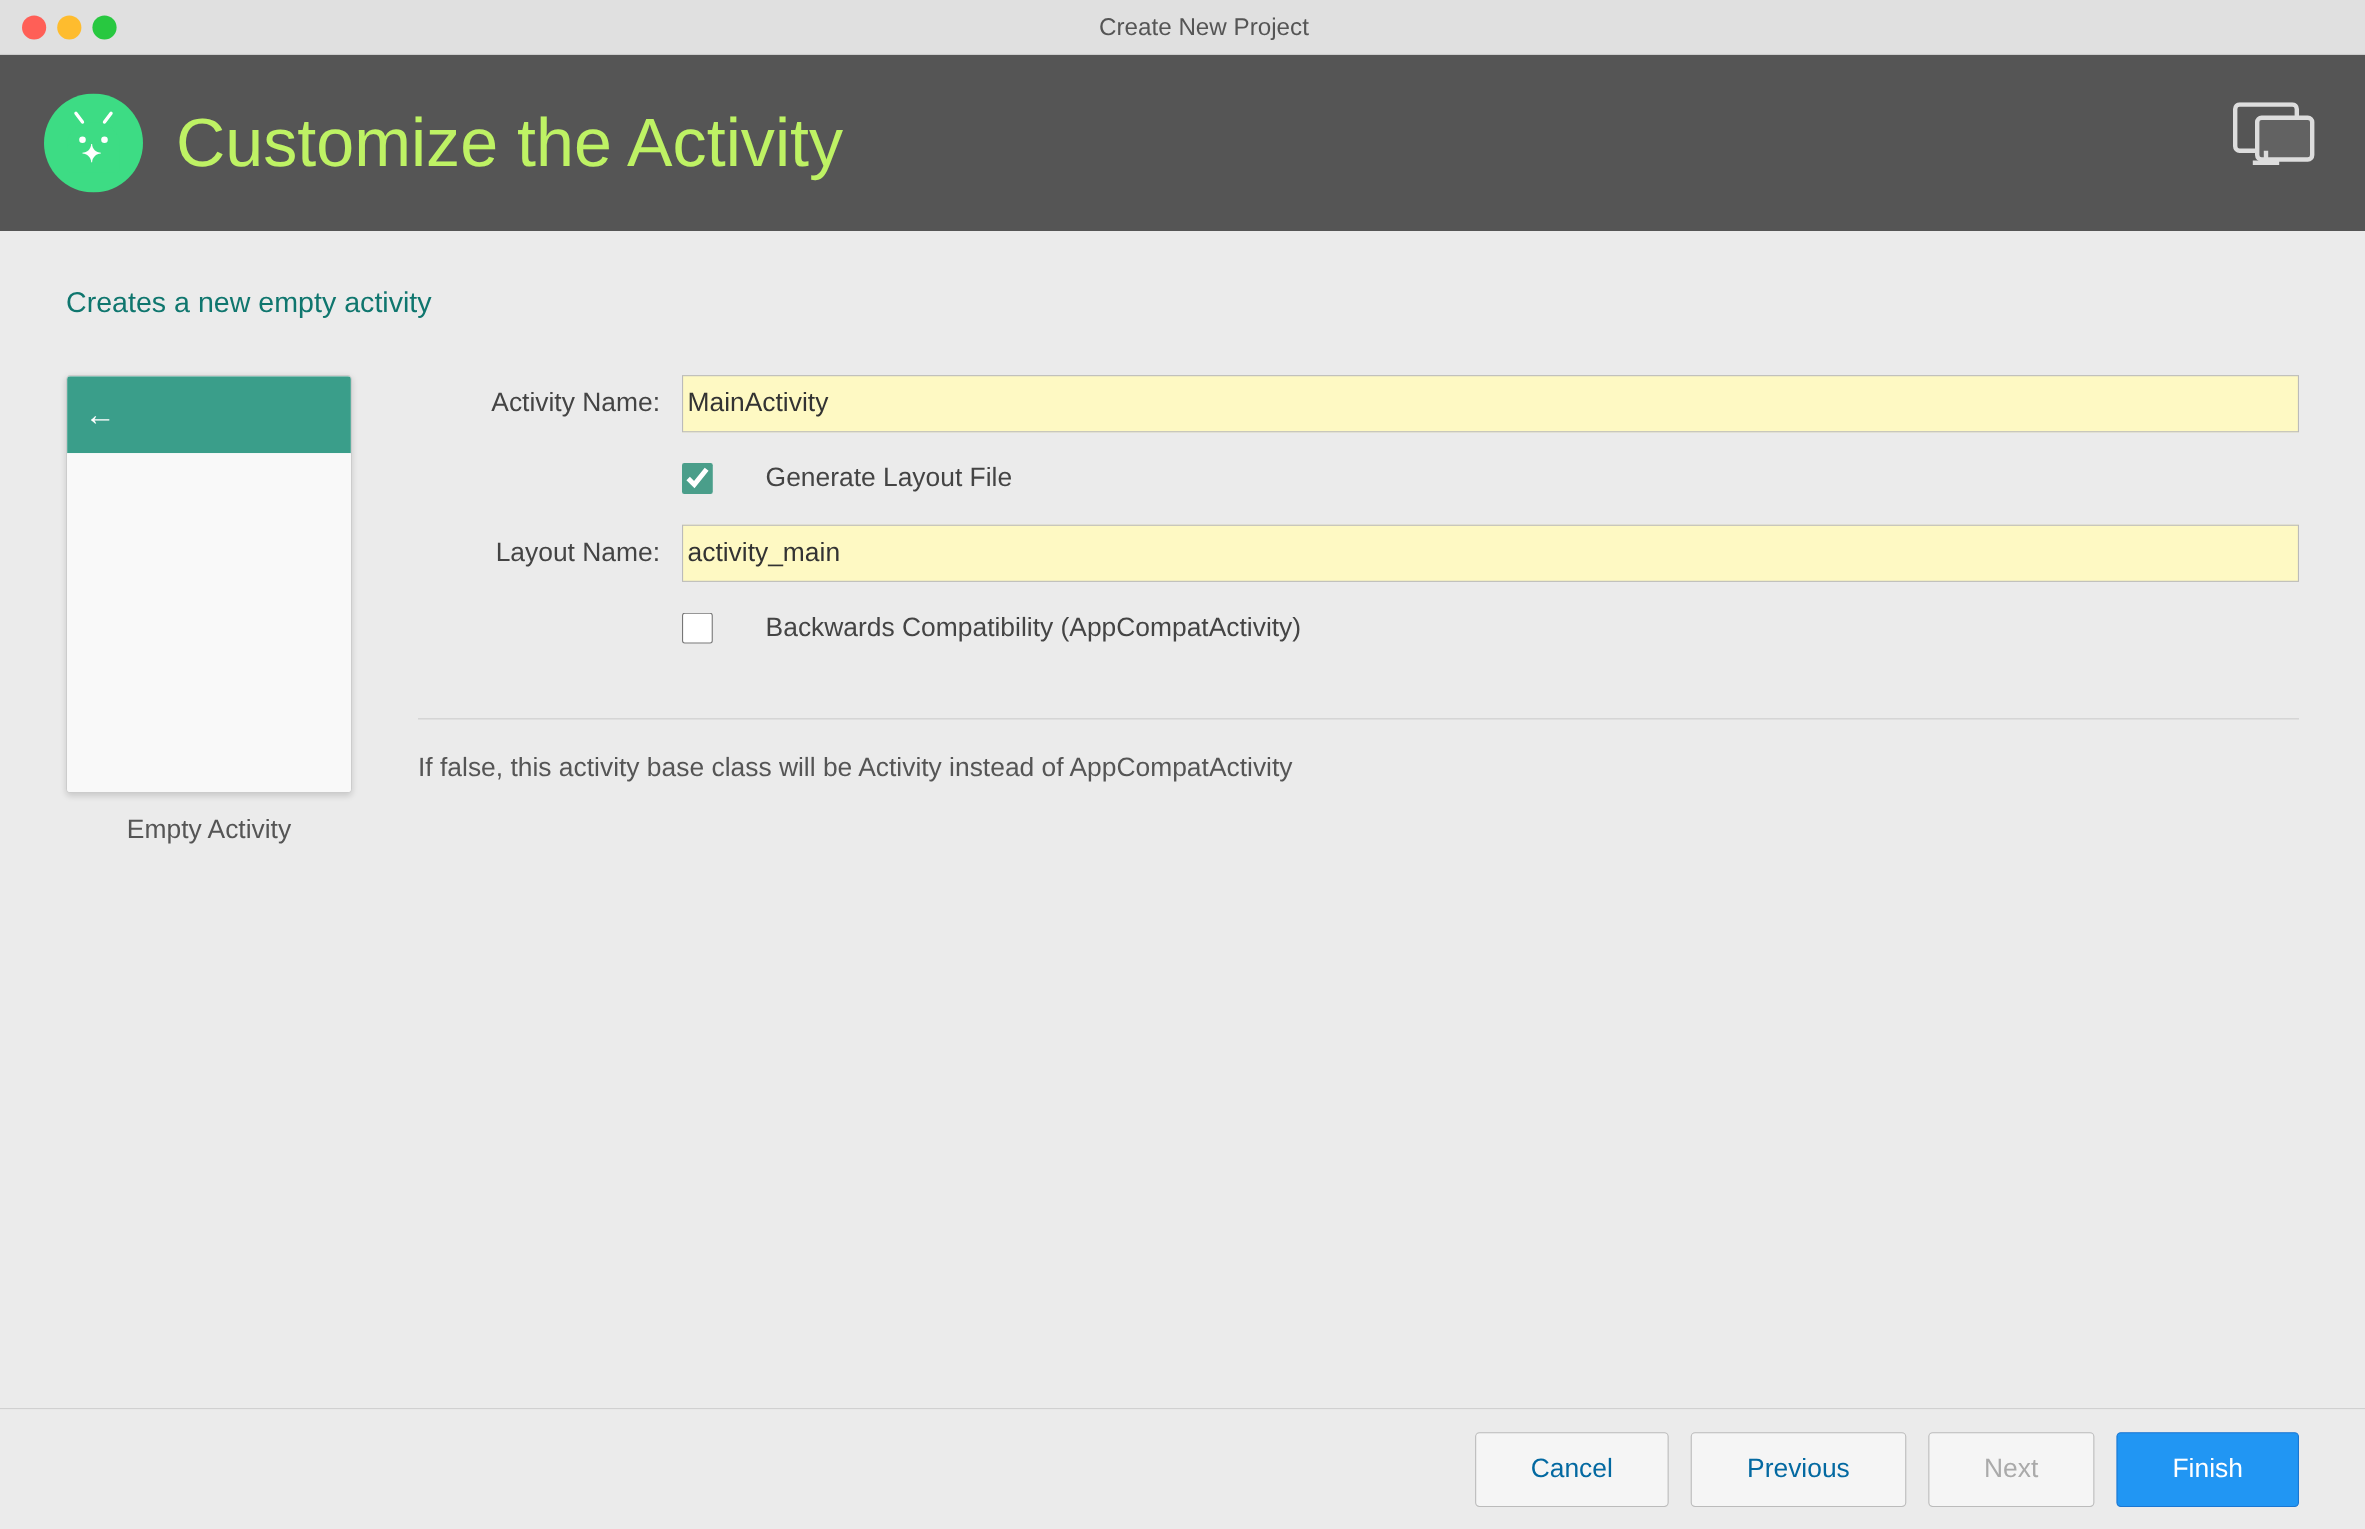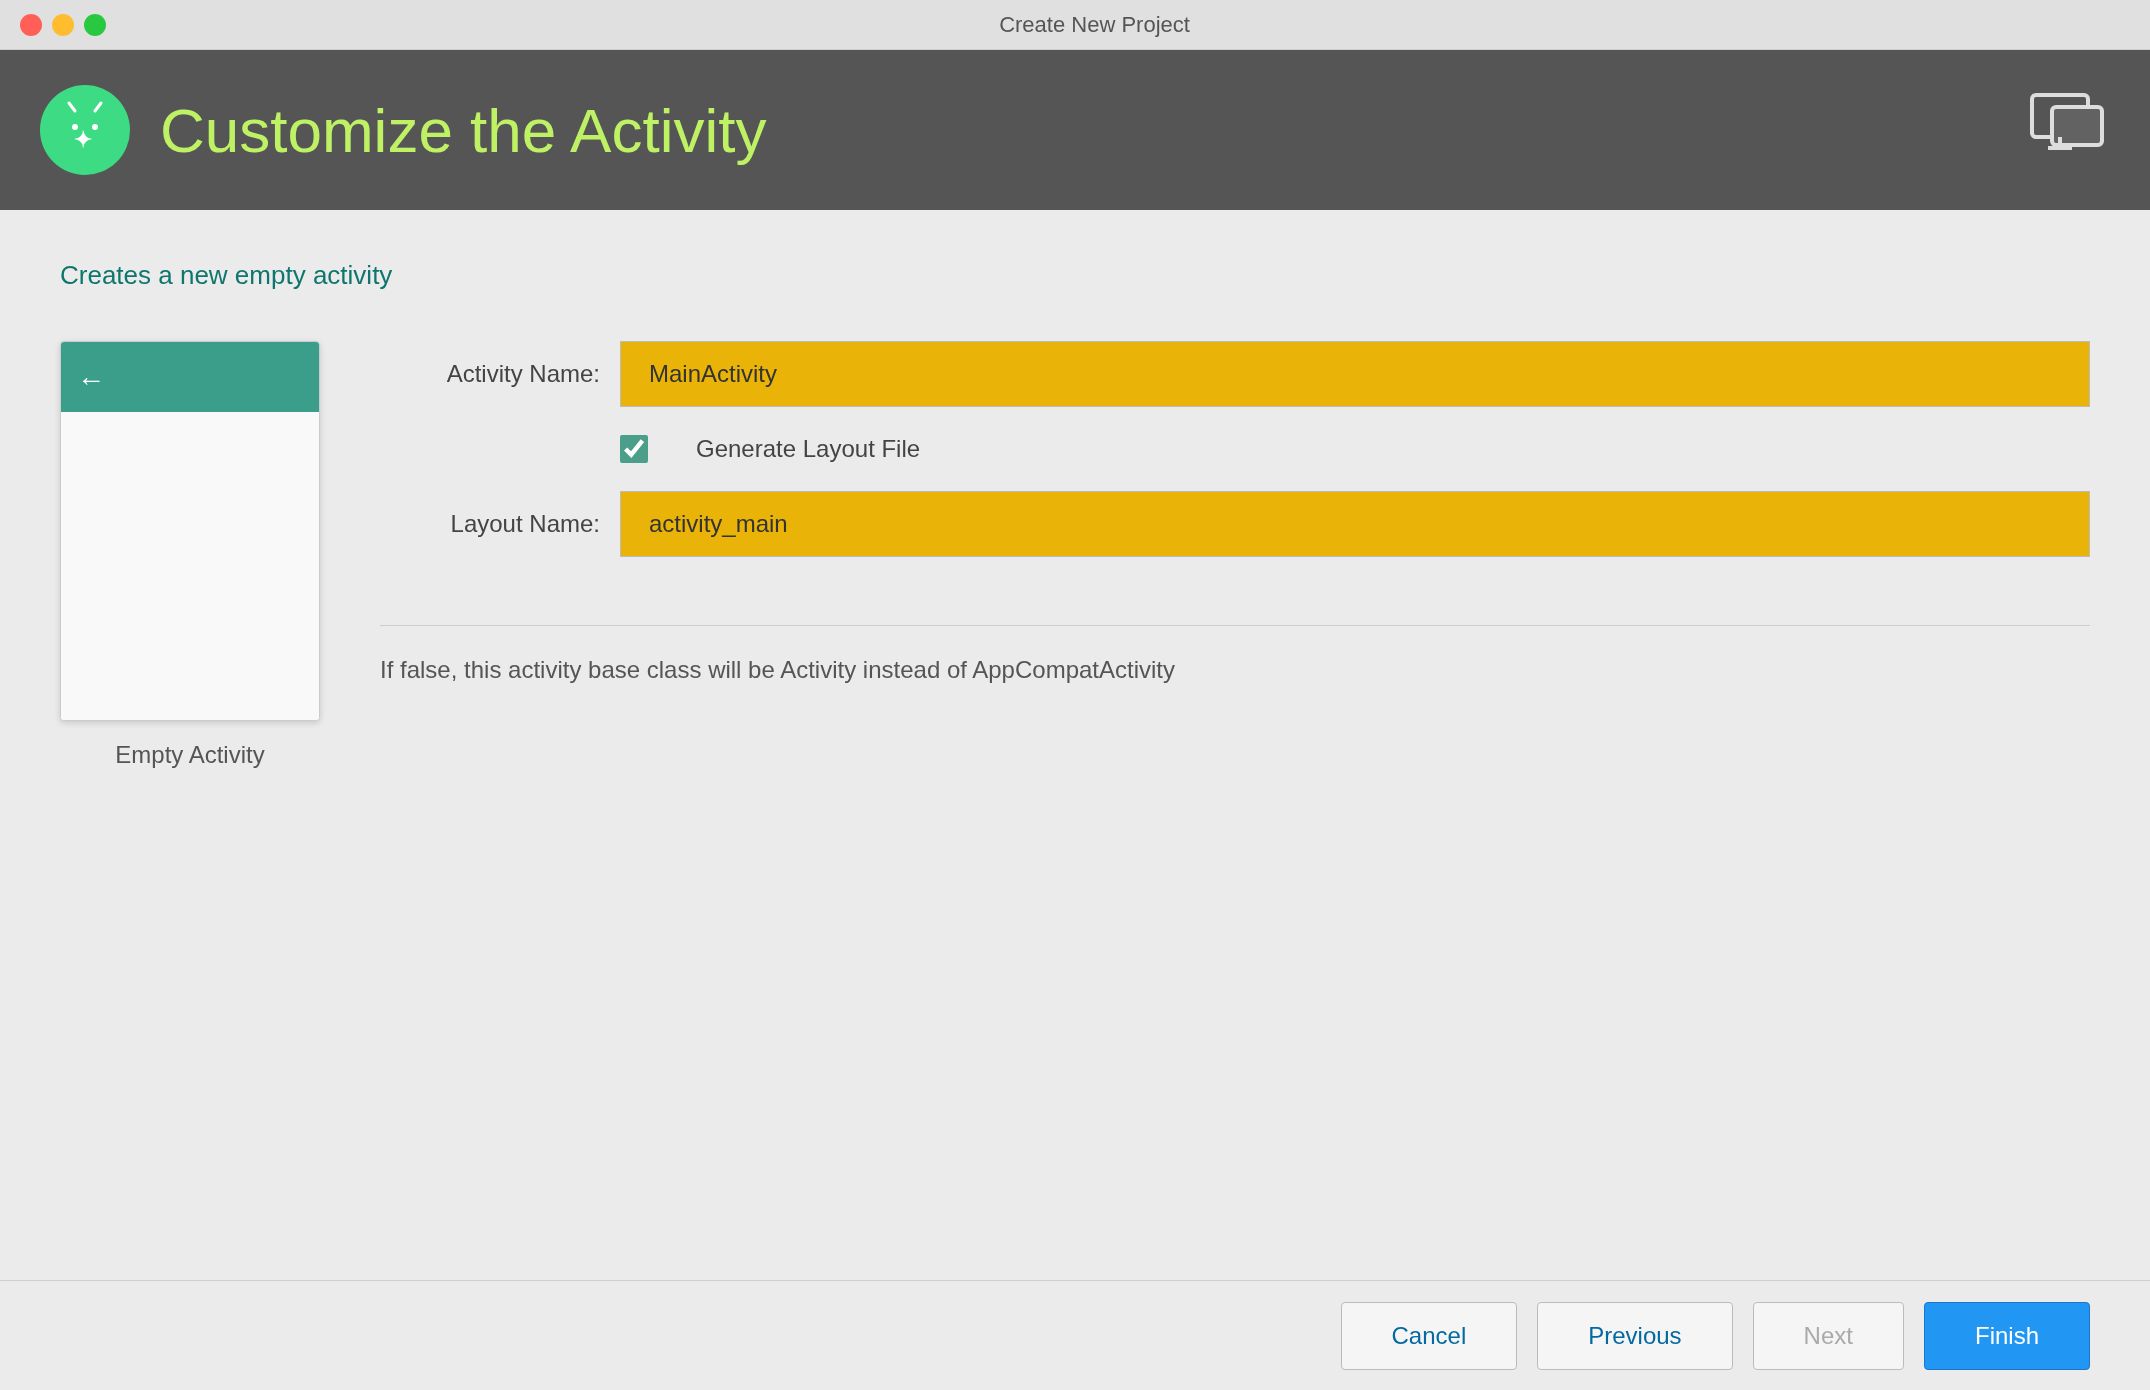--- a/index.html
+++ b/index.html
@@ -145,25 +145,25 @@
 
     .form-label {
       font-size: 24px;
       color: #444;
       min-width: 220px;
       text-align: right;
     }
 
     .form-input {
       flex: 1;
-      height: 66px;
+      height: 52px;
       border: 1px solid #bbb;
-      background: #eab308;
-      font-size: 24px;
-      padding: 0 28px;
+      background: #fef9c3;
+      font-size: 24px;
+      padding: 0 4px;
       color: #333;
       outline: none;
     }
 
     .checkbox-row {
       display: flex;
       align-items: center;
       margin-bottom: 28px;
       margin-left: 240px;
       gap: 14px;
@@ -327,20 +327,26 @@
             <input type="checkbox" class="checkbox-input" checked="" style="">
             <label class="checkbox-label">Generate Layout File</label>
           </div>
         </div>
 
         <div class="form-row">
           <label class="form-label">Layout Name:</label>
           <input class="form-input" type="text" value="activity_main" style="">
         </div>
 
+        <div class="checkbox-row">
+          <div class="checkbox-item">
+            <input type="checkbox" class="checkbox-input" style="">
+            <label class="checkbox-label">Backwards Compatibility (AppCompatActivity)</label>
+          </div>
+        </div>
 
         <hr class="divider">
 
         <p class="info-text">If false, this activity base class will be Activity instead of AppCompatActivity</p>
 
       </div>
     </div>
   </div>
 
   <div class="footer">

